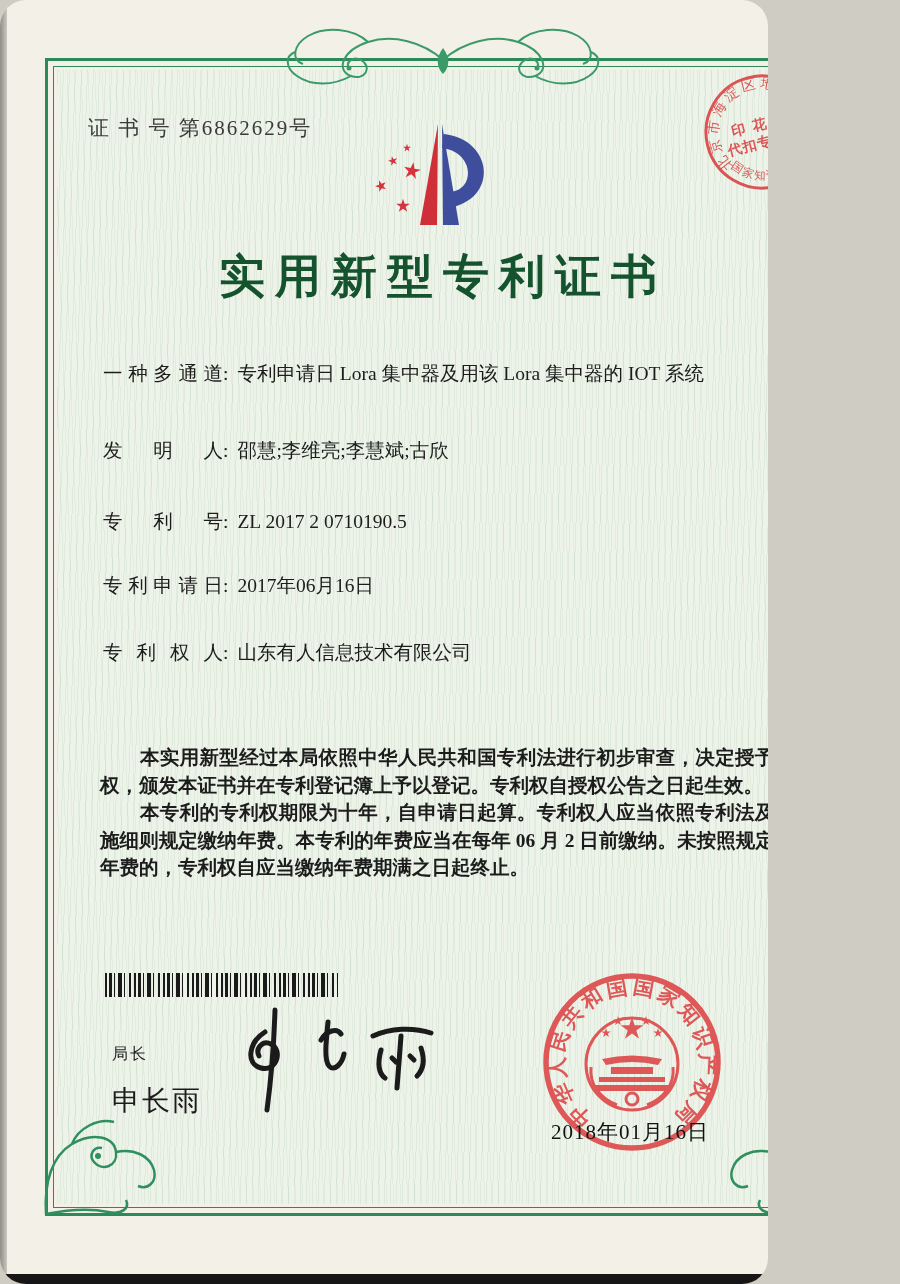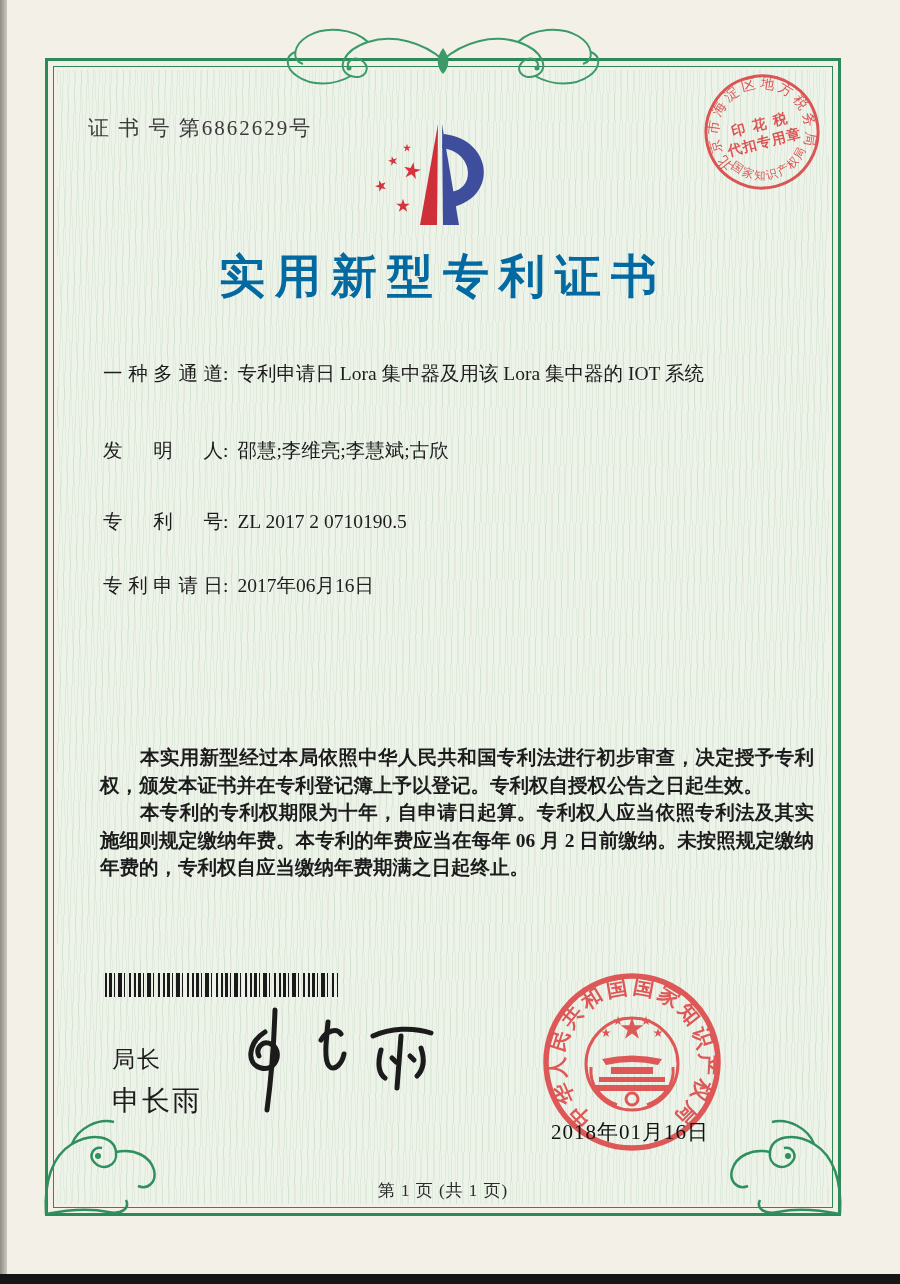--- a/index.html
+++ b/index.html
@@ -1,44 +1,44 @@
 <!DOCTYPE html>
 <html><head>
 <meta charset="utf-8">
 <style>
   html,body{margin:0;padding:0;background:#cfccc3;}
-  .scan{position:relative;width:900px;height:1284px;background:#f3f0e7;overflow:hidden;
-        font-family:"Liberation Serif","DejaVu Serif",serif;color:#1c1c1c;}
+  .scan{position:relative;width:768px;height:1284px;background:#f3f0e7;overflow:hidden;
+        font-family:"Liberation Serif","DejaVu Serif",serif;color:#1c1c1c;border-radius:26px;}
   .edge-left{position:absolute;left:0;top:0;width:7px;height:100%;
              background:linear-gradient(90deg,#8f8d86,#cbc8be);}
   .edge-bottom{position:absolute;left:0;bottom:0;width:100%;height:10px;background:#161616;}
   .frame{position:absolute;left:45px;top:58px;width:790px;height:1152px;
          border:3px solid #2c8a58;}
   .frame::after{content:"";position:absolute;left:5px;top:5px;right:5px;bottom:5px;
          border:1.5px solid #2c8a58;}
   .guilloche{position:absolute;left:57px;top:70px;width:772px;height:1134px;
          background-color:#eef3ea;
          background-image:
            repeating-linear-gradient(92deg, rgba(115,170,122,.13) 0 1px, transparent 1px 6px),
            repeating-linear-gradient(88deg, rgba(115,170,122,.10) 0 1px, transparent 1px 7px);}
   .certno{position:absolute;left:88px;top:114px;font-size:21px;color:#3a3a3a;letter-spacing:2px;}
   .title{position:absolute;left:0;top:246px;width:886px;text-align:center;
-         font-size:46px;font-weight:bold;letter-spacing:10px;color:#0369a1;}
+         font-size:46px;font-weight:bold;letter-spacing:10px;color:#14532d;}
   .frow{position:absolute;left:103px;font-size:19.5px;white-space:nowrap;}
   .flabel{display:inline-block;width:120px;text-align:justify;text-align-last:justify;}
   .fcolon{display:inline-block;margin-right:9px;}
   .bodytext{position:absolute;left:100px;top:744px;width:714px;font-size:19.5px;
          line-height:27.5px;text-align:justify;font-weight:bold;}
   .bodytext p{margin:0;text-indent:2.05em;}
   .barcode{position:absolute;left:105px;top:973px;width:233px;height:24px;
          background:repeating-linear-gradient(90deg,
            #1a1a1a 0 2px,transparent 2px 4px,#1a1a1a 4px 7px,transparent 7px 9px,
            #1a1a1a 9px 10px,transparent 10px 13px,#1a1a1a 13px 17px,transparent 17px 19px,
            #1a1a1a 19px 20px,transparent 20px 24px,#1a1a1a 24px 26px,transparent 26px 29px);}
-  .signer-title{position:absolute;left:112px;top:1044px;font-size:23px;letter-spacing:2px;}
+  .signer-title{position:absolute;left:112px;top:1044px;font-size:16px;letter-spacing:2px;}
   .signer-name{position:absolute;left:112px;top:1082px;font-size:28px;letter-spacing:2px;}
   .sig-svg{position:absolute;left:225px;top:1002px;}
   .seal-svg{position:absolute;left:537px;top:967px;opacity:.92;}
   .seal-date{position:absolute;left:551px;top:1118px;font-size:21px;letter-spacing:1px;color:#111;}
   .footer{position:absolute;left:0;top:1179px;width:886px;text-align:center;
           font-size:17px;letter-spacing:1px;color:#2a2a2a;}
   .taxstamp{position:absolute;left:698px;top:68px;transform:rotate(-14deg);opacity:.88;}
   .logo-svg{position:absolute;left:362px;top:120px;}
   .flo-top{position:absolute;left:273px;top:24px;}
   .flo-bl{position:absolute;left:38px;top:1112px;}
@@ -123,20 +123,23 @@
   </div>
   <div class="frow" style="top:437px">
     <span class="flabel">发明人</span><span class="fcolon">:</span><span class="fvalue">邵慧;李维亮;李慧斌;古欣</span>
   </div>
   <div class="frow" style="top:508px">
     <span class="flabel">专利号</span><span class="fcolon">:</span><span class="fvalue">ZL 2017 2 0710190.5</span>
   </div>
   <div class="frow" style="top:572px">
     <span class="flabel">专利申请日</span><span class="fcolon">:</span><span class="fvalue">2017年06月16日</span>
   </div>
+  <div class="frow" style="top:639px">
+    <span class="flabel">专利权人</span><span class="fcolon">:</span><span class="fvalue">山东有人信息技术有限公司</span>
+  </div>
 
   <div class="bodytext">
     <p>本实用新型经过本局依照中华人民共和国专利法进行初步审查，决定授予专利权，颁发本证书并在专利登记簿上予以登记。专利权自授权公告之日起生效。</p>
     <p>本专利的专利权期限为十年，自申请日起算。专利权人应当依照专利法及其实施细则规定缴纳年费。本专利的年费应当在每年 06 月 2 日前缴纳。未按照规定缴纳年费的，专利权自应当缴纳年费期满之日起终止。</p>
   </div>
 
   <div class="barcode"></div>
 
   <div class="signer-title">局长</div>
   <div class="signer-name">申长雨</div>
@@ -176,15 +179,14 @@
       <rect x="62" y="110" width="66" height="5"></rect>
       <path d="M58,118 L132,118 L132,124 L58,124 Z"></path>
       <circle cx="95" cy="132" r="6" fill="none" stroke="#dd4b4b" stroke-width="3"></circle>
       <path d="M54,100 C52,118 64,132 80,138" fill="none" stroke="#dd4b4b" stroke-width="3"></path>
       <path d="M136,100 C138,118 126,132 110,138" fill="none" stroke="#dd4b4b" stroke-width="3"></path>
     </g>
   </svg>
 
   <div class="seal-date">2018年01月16日</div>
 
-  <div class="footer">第 1 页 (共 1 页)</div>
 
 </div>
 
 </body></html>

